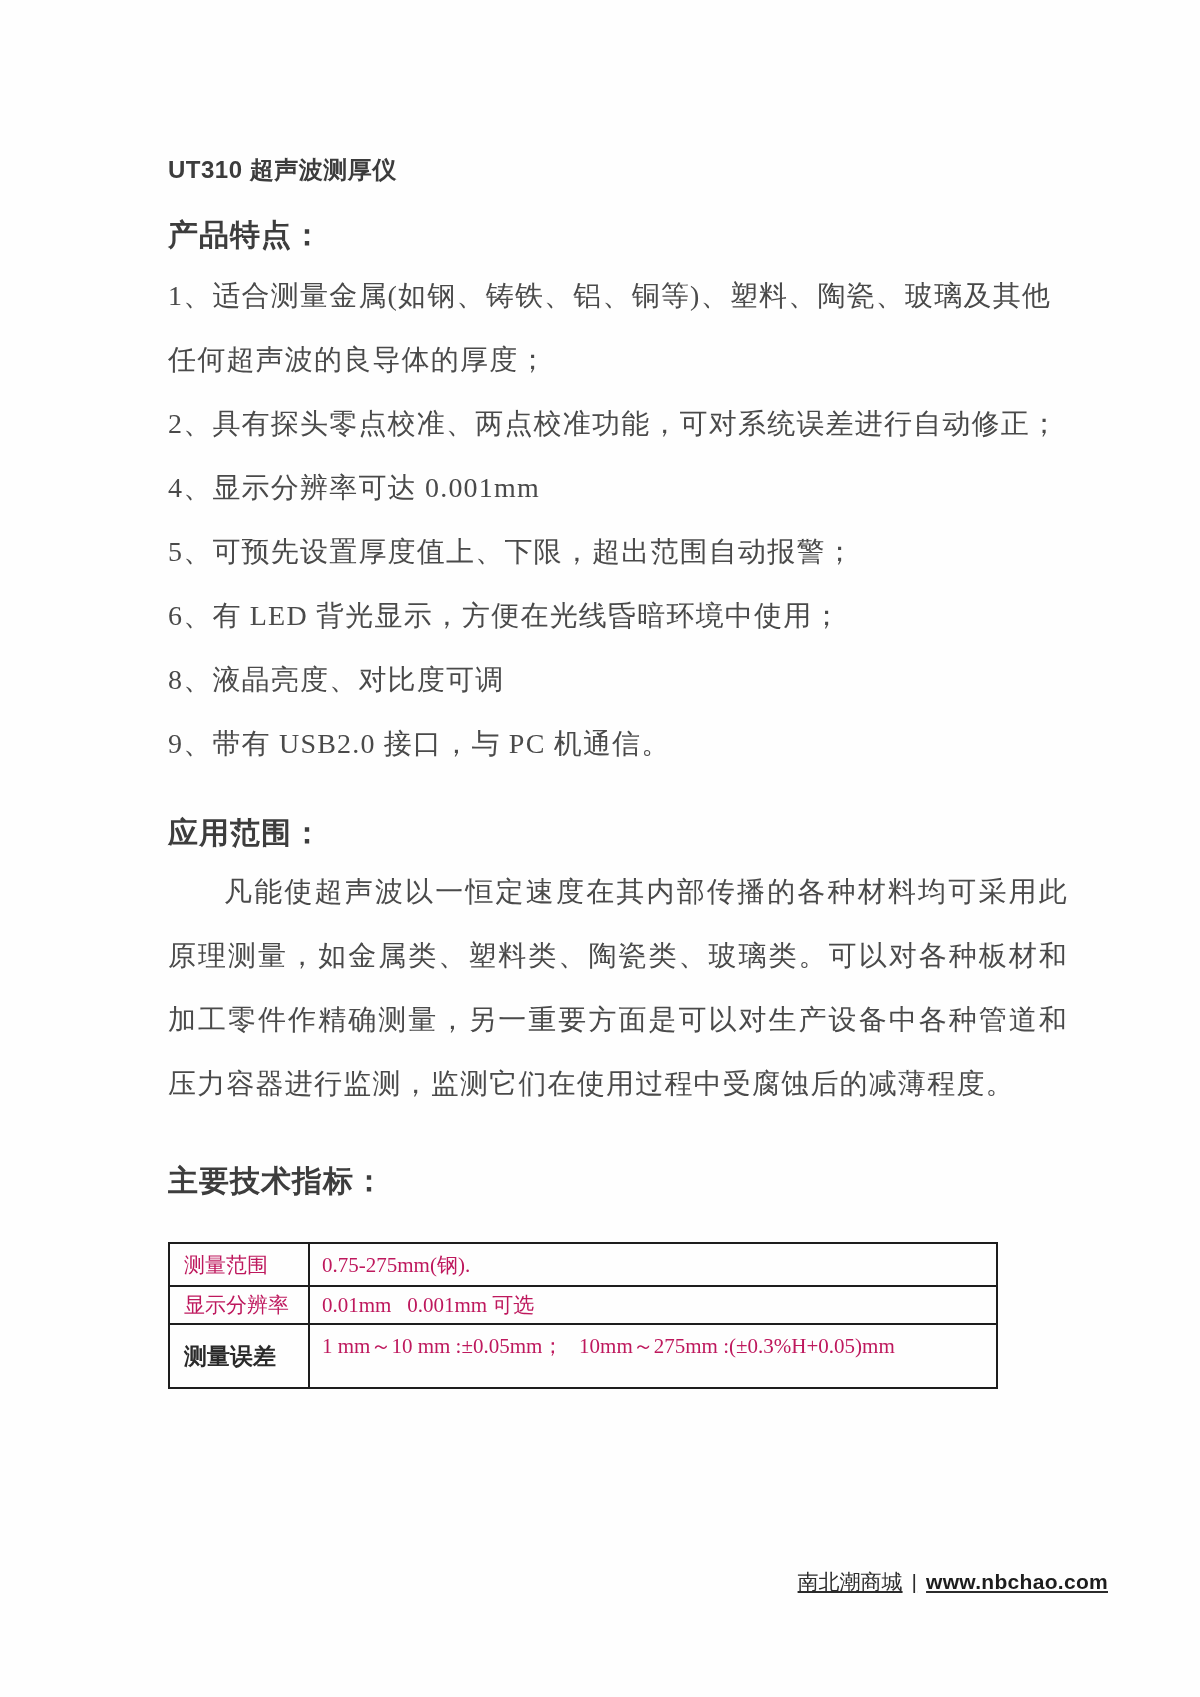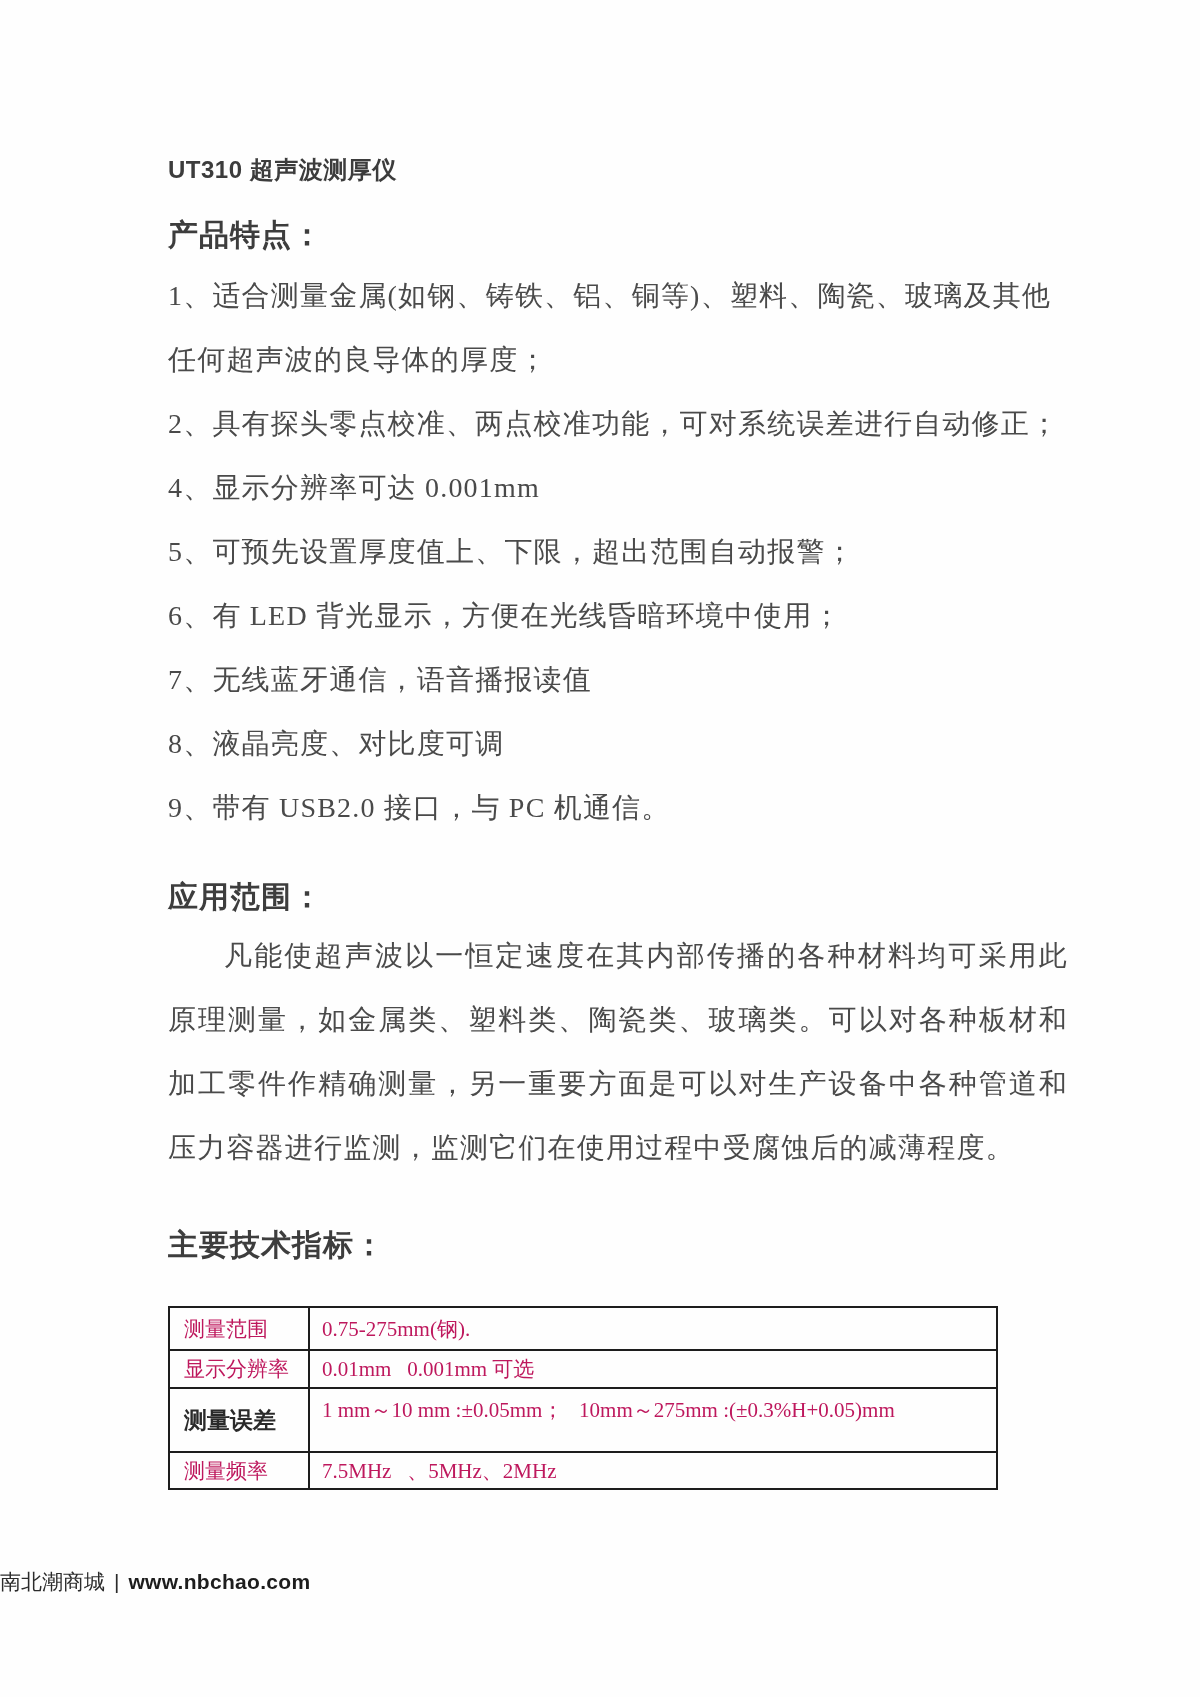--- a/index.html
+++ b/index.html
@@ -61,22 +61,22 @@
   .specs-table tr:nth-child(4) td { height:37px; }
   .specs-table tr.row-emphasis td.label-cell {
     font-weight:bold; font-size:23px; color:#2a2a2a;
   }
   .specs-table tr.row-emphasis td.value-cell {
     vertical-align:top; padding-top:7px;
   }
 
   .footer {
     position:absolute; top:1568px; left:0; width:1108px;
-    text-align:left;
-    font-size:21px; color:#2b2b2b;
+    text-align:right;
+    font-size:21px; color:#2b2b2b;text-decoration:underline;
   }
   .footer-sep { margin:0 9px; color:#2b2b2b; font-family:"Liberation Sans","DejaVu Sans",sans-serif; }
   .footer-url {
     font-family:"Liberation Sans","DejaVu Sans",sans-serif;
     font-weight:bold; color:#1d1d1d; letter-spacing:0.3px;
   }
 </style>
 </head>
 <body>
 
@@ -86,21 +86,20 @@
     <h1 class="doc-title">UT310 超声波测厚仪</h1>
 
     <h2 class="section-heading features-heading">产品特点：</h2>
 
     <div class="features-list">
         <div class="feature-item">1、适合测量金属(如钢、铸铁、铝、铜等)、塑料、陶瓷、玻璃及其他任何超声波的良导体的厚度；</div>
         <div class="feature-item">2、具有探头零点校准、两点校准功能，可对系统误差进行自动修正；</div>
         <div class="feature-item">4、显示分辨率可达 0.001mm</div>
         <div class="feature-item">5、可预先设置厚度值上、下限，超出范围自动报警；</div>
         <div class="feature-item">6、有 LED 背光显示，方便在光线昏暗环境中使用；</div>
-        <div class="feature-item">7、无线蓝牙通信，语音播报读值</div>
         <div class="feature-item">8、液晶亮度、对比度可调</div>
         <div class="feature-item">9、带有 USB2.0 接口，与 PC 机通信。</div>
       </div>
 
     <h2 class="section-heading app-heading">应用范围：</h2>
 
     <p class="app-paragraph">凡能使超声波以一恒定速度在其内部传播的各种材料均可采用此原理测量，如金属类、塑料类、陶瓷类、玻璃类。可以对各种板材和加工零件作精确测量，另一重要方面是可以对生产设备中各种管道和压力容器进行监测，监测它们在使用过程中受腐蚀后的减薄程度。</p>
 
     <h2 class="section-heading specs-heading">主要技术指标：</h2>
 
@@ -111,24 +110,20 @@
             <td class="value-cell">0.75-275mm(钢).</td>
           </tr>
           <tr>
             <td class="label-cell">显示分辨率</td>
             <td class="value-cell">0.01mm   0.001mm 可选</td>
           </tr>
           <tr class="row-emphasis">
             <td class="label-cell">测量误差</td>
             <td class="value-cell">1 mm～10 mm :±0.05mm；   10mm～275mm :(±0.3%H+0.05)mm</td>
           </tr>
-          <tr>
-            <td class="label-cell">测量频率</td>
-            <td class="value-cell">7.5MHz   、5MHz、2MHz</td>
-          </tr>
         </tbody>
     </table>
 
   </div>
 
   <div class="footer">
     <span class="footer-brand">南北潮商城</span><span class="footer-sep">|</span><span class="footer-url">www.nbchao.com</span>
   </div>
 </div>
 

